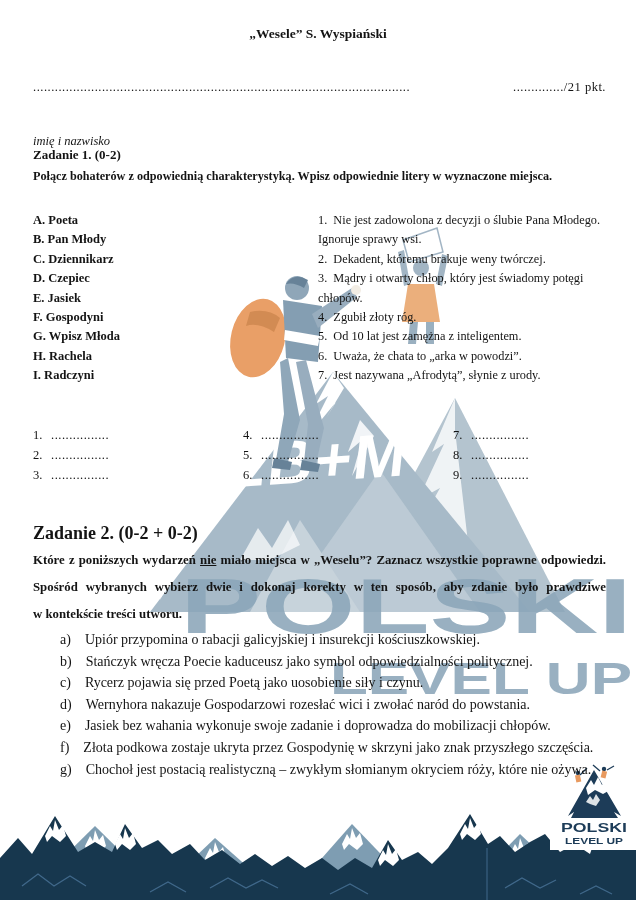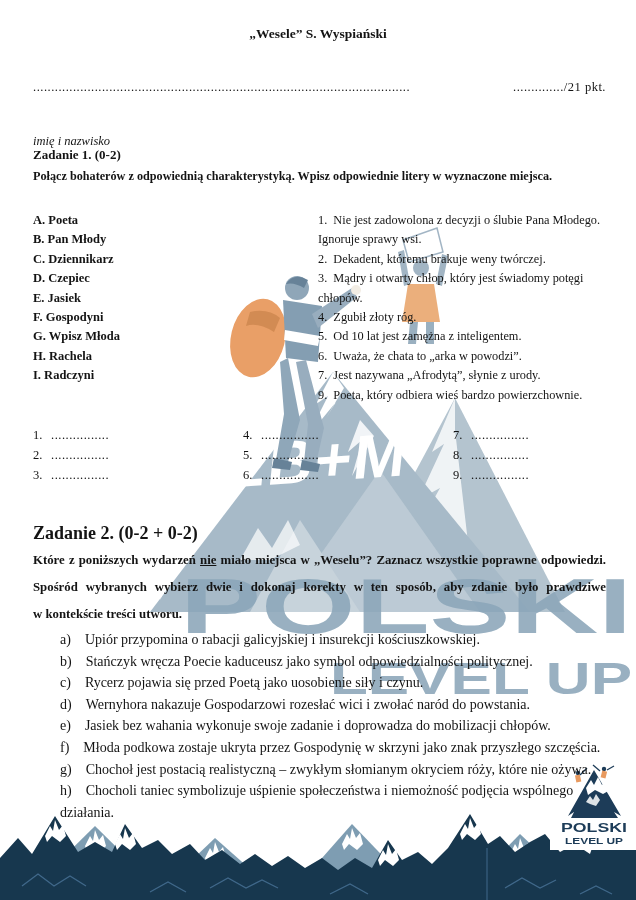--- a/index.html
+++ b/index.html
@@ -189,21 +189,20 @@
         <div class="char-line">I.  Radczyni</div>
       </div>
     <div class="desc-col">
         <div class="desc-line">1. Nie jest zadowolona z decyzji o ślubie Pana Młodego. Ignoruje sprawy wsi.</div>
         <div class="desc-line">2. Dekadent, któremu brakuje weny twórczej.</div>
         <div class="desc-line">3. Mądry i otwarty chłop, który jest świadomy potęgi chłopów.</div>
         <div class="desc-line">4. Zgubił złoty róg.</div>
         <div class="desc-line">5. Od 10 lat jest zamężna z inteligentem.</div>
         <div class="desc-line">6. Uważa, że chata to „arka w powodzi”.</div>
         <div class="desc-line">7. Jest nazywana „Afrodytą”, słynie z urody.</div>
-        <div class="desc-line">9. Poeta, który odbiera wieś bardzo powierzchownie.</div>
       </div>
 
     <div class="ans-grid">
         <div class="ans-cell"><span class="ans-num">1.</span><span class="ans-dots">................</span></div>
         <div class="ans-cell"><span class="ans-num">2.</span><span class="ans-dots">................</span></div>
         <div class="ans-cell"><span class="ans-num">3.</span><span class="ans-dots">................</span></div>
         <div class="ans-cell"><span class="ans-num">4.</span><span class="ans-dots">................</span></div>
         <div class="ans-cell"><span class="ans-num">5.</span><span class="ans-dots">................</span></div>
         <div class="ans-cell"><span class="ans-num">6.</span><span class="ans-dots">................</span></div>
         <div class="ans-cell"><span class="ans-num">7.</span><span class="ans-dots">................</span></div>
@@ -217,19 +216,18 @@
       <div class="t2-line stretch">Spośród wybranych wybierz dwie i dokonaj korekty w ten sposób, aby zdanie było prawdziwe</div>
       <div class="t2-line">w kontekście treści utworu.</div>
     </div>
 
     <div class="opt-col">
         <div class="opt-line">a)  Upiór przypomina o rabacji galicyjskiej i insurekcji kościuszkowskiej.</div>
         <div class="opt-line">b)  Stańczyk wręcza Poecie kaduceusz jako symbol odpowiedzialności politycznej.</div>
         <div class="opt-line">c)  Rycerz pojawia się przed Poetą jako uosobienie siły i czynu.</div>
         <div class="opt-line">d)  Wernyhora nakazuje Gospodarzowi rozesłać wici i zwołać naród do powstania.</div>
         <div class="opt-line">e)  Jasiek bez wahania wykonuje swoje zadanie i doprowadza do mobilizacji chłopów.</div>
-        <div class="opt-line">f)  Młoda podkowa zostaje ukryta przez Gospodynię w skrzyni jako znak przyszłego szczęścia.</div>
+        <div class="opt-line">f)  Złota podkowa zostaje ukryta przez Gospodynię w skrzyni jako znak przyszłego szczęścia.</div>
         <div class="opt-line">g)  Chochoł jest postacią realistyczną – zwykłym słomianym okryciem róży, które nie ożywa.</div>
-        <div class="opt-line">h)  Chocholi taniec symbolizuje uśpienie społeczeństwa i niemożność podjęcia wspólnego działania.</div>
       </div>
 
   </div>
 </div>
 
 </body></html>

